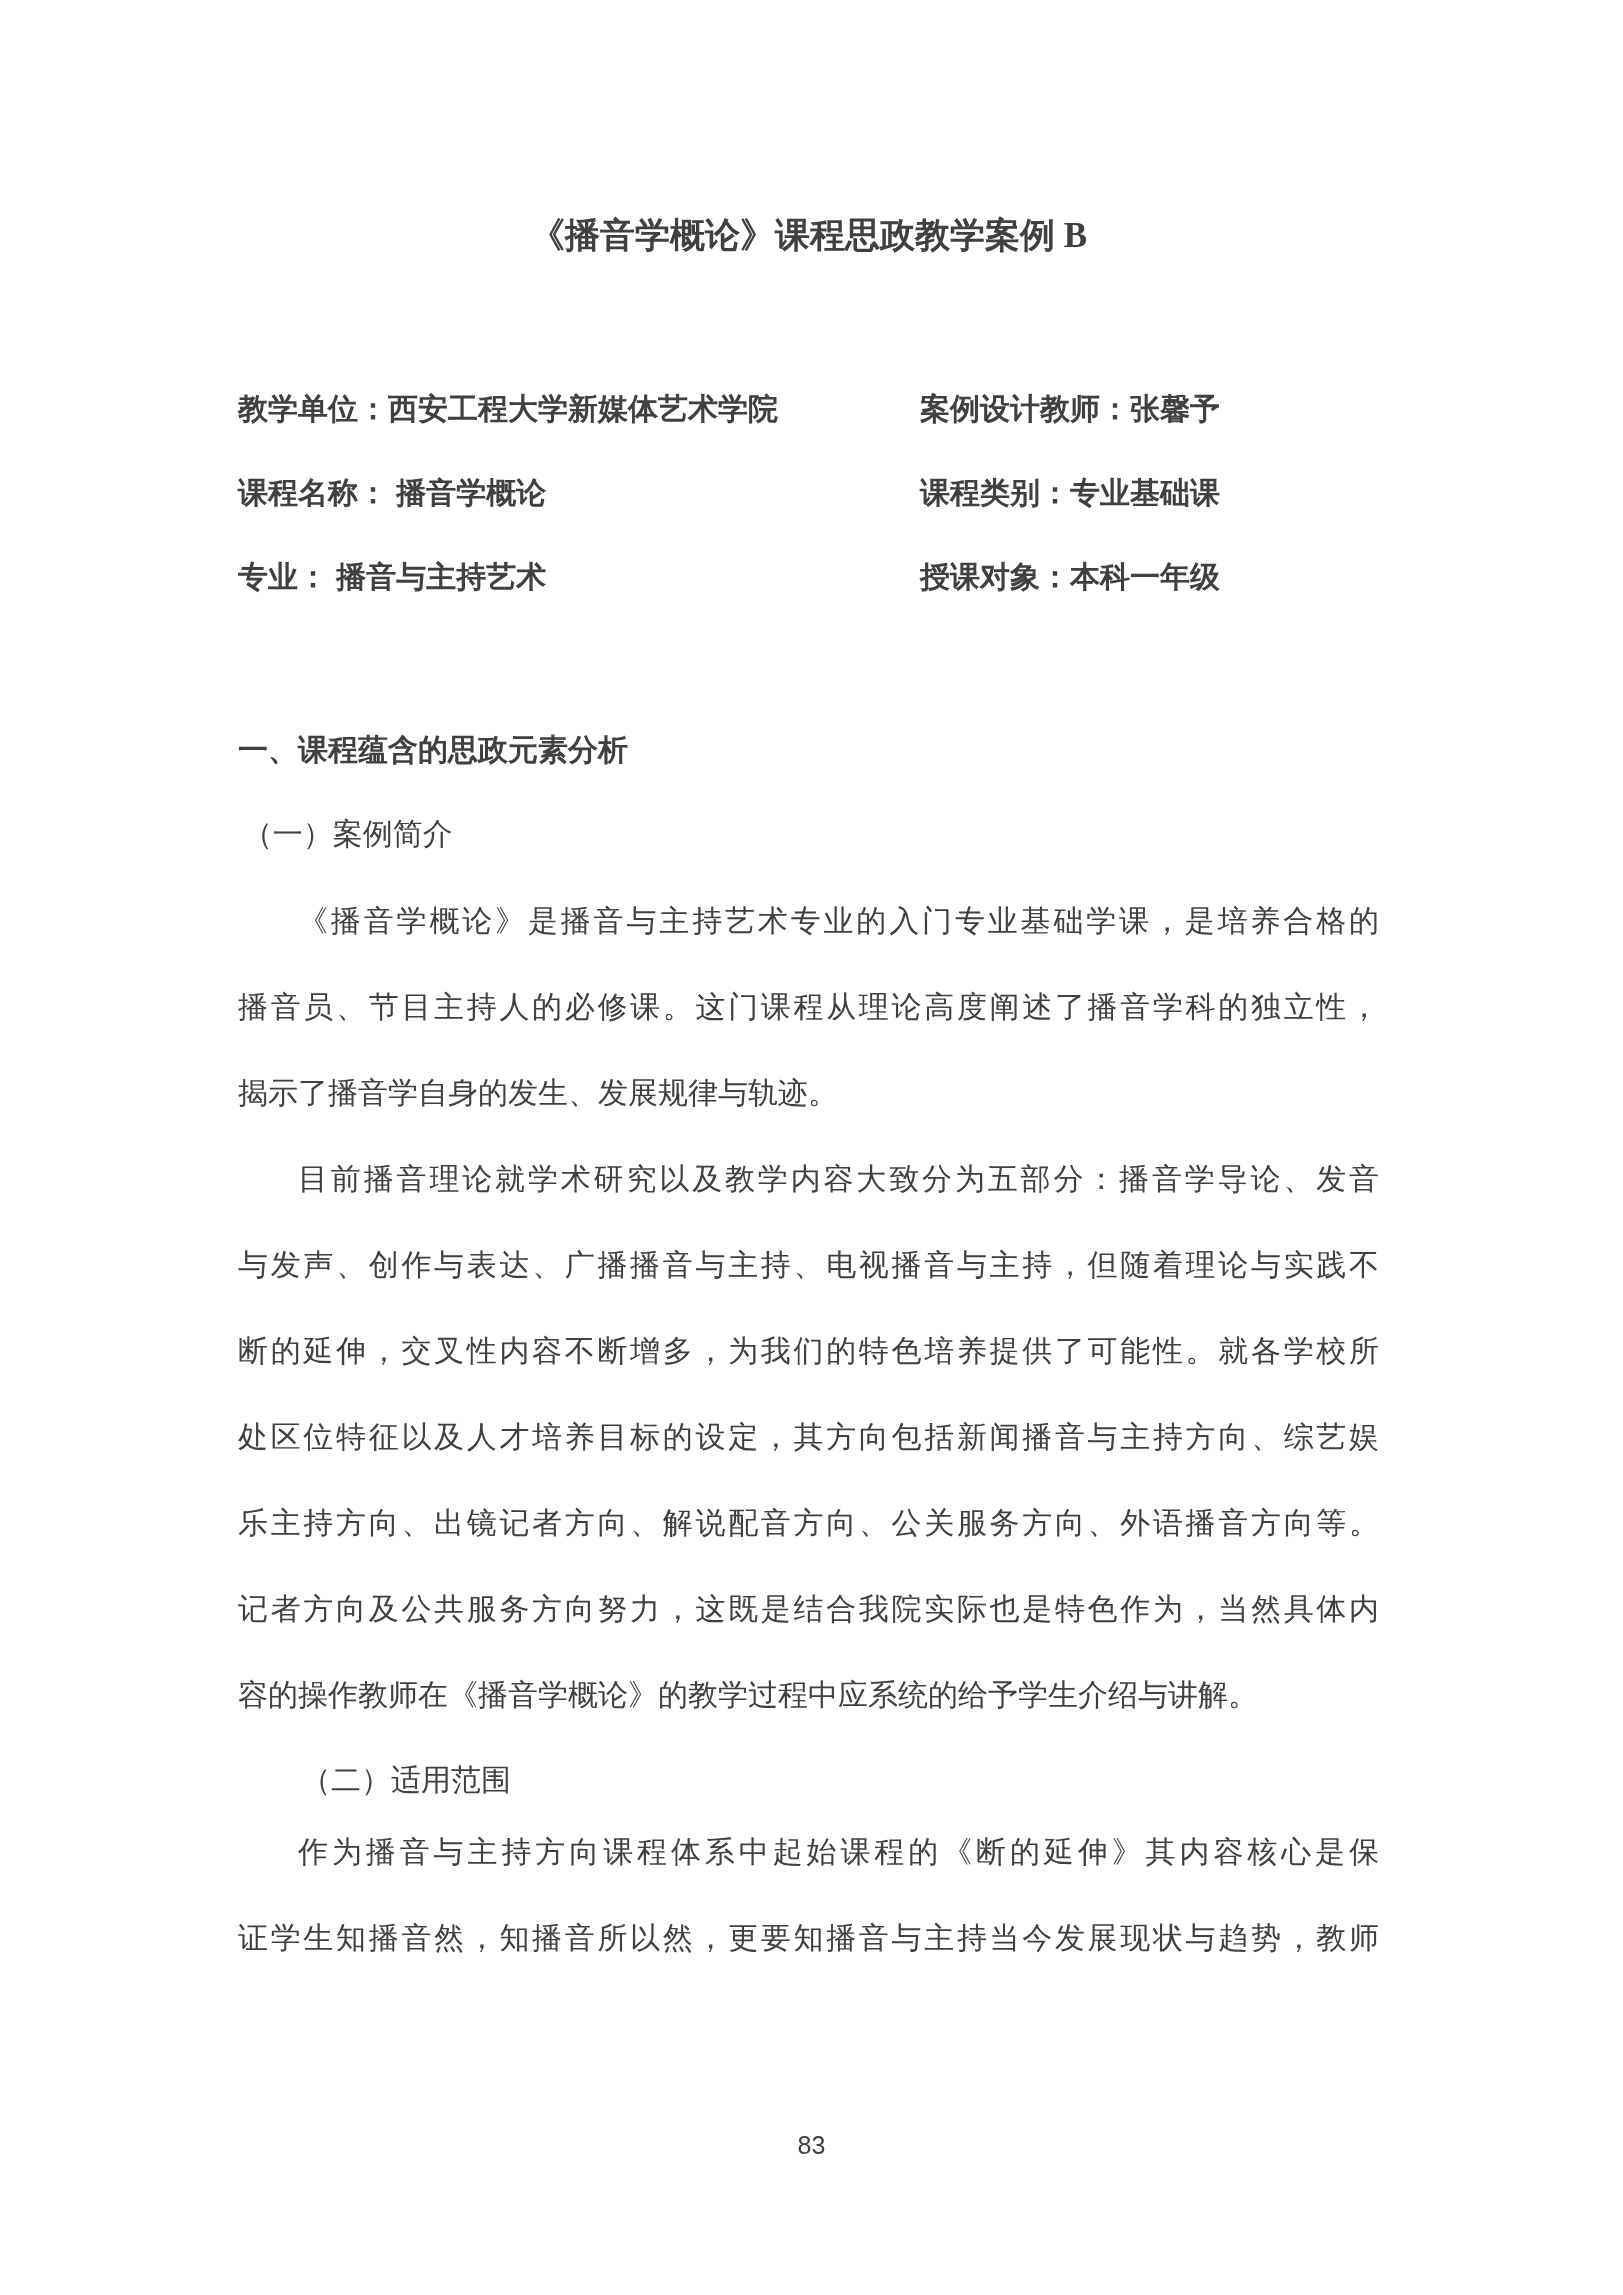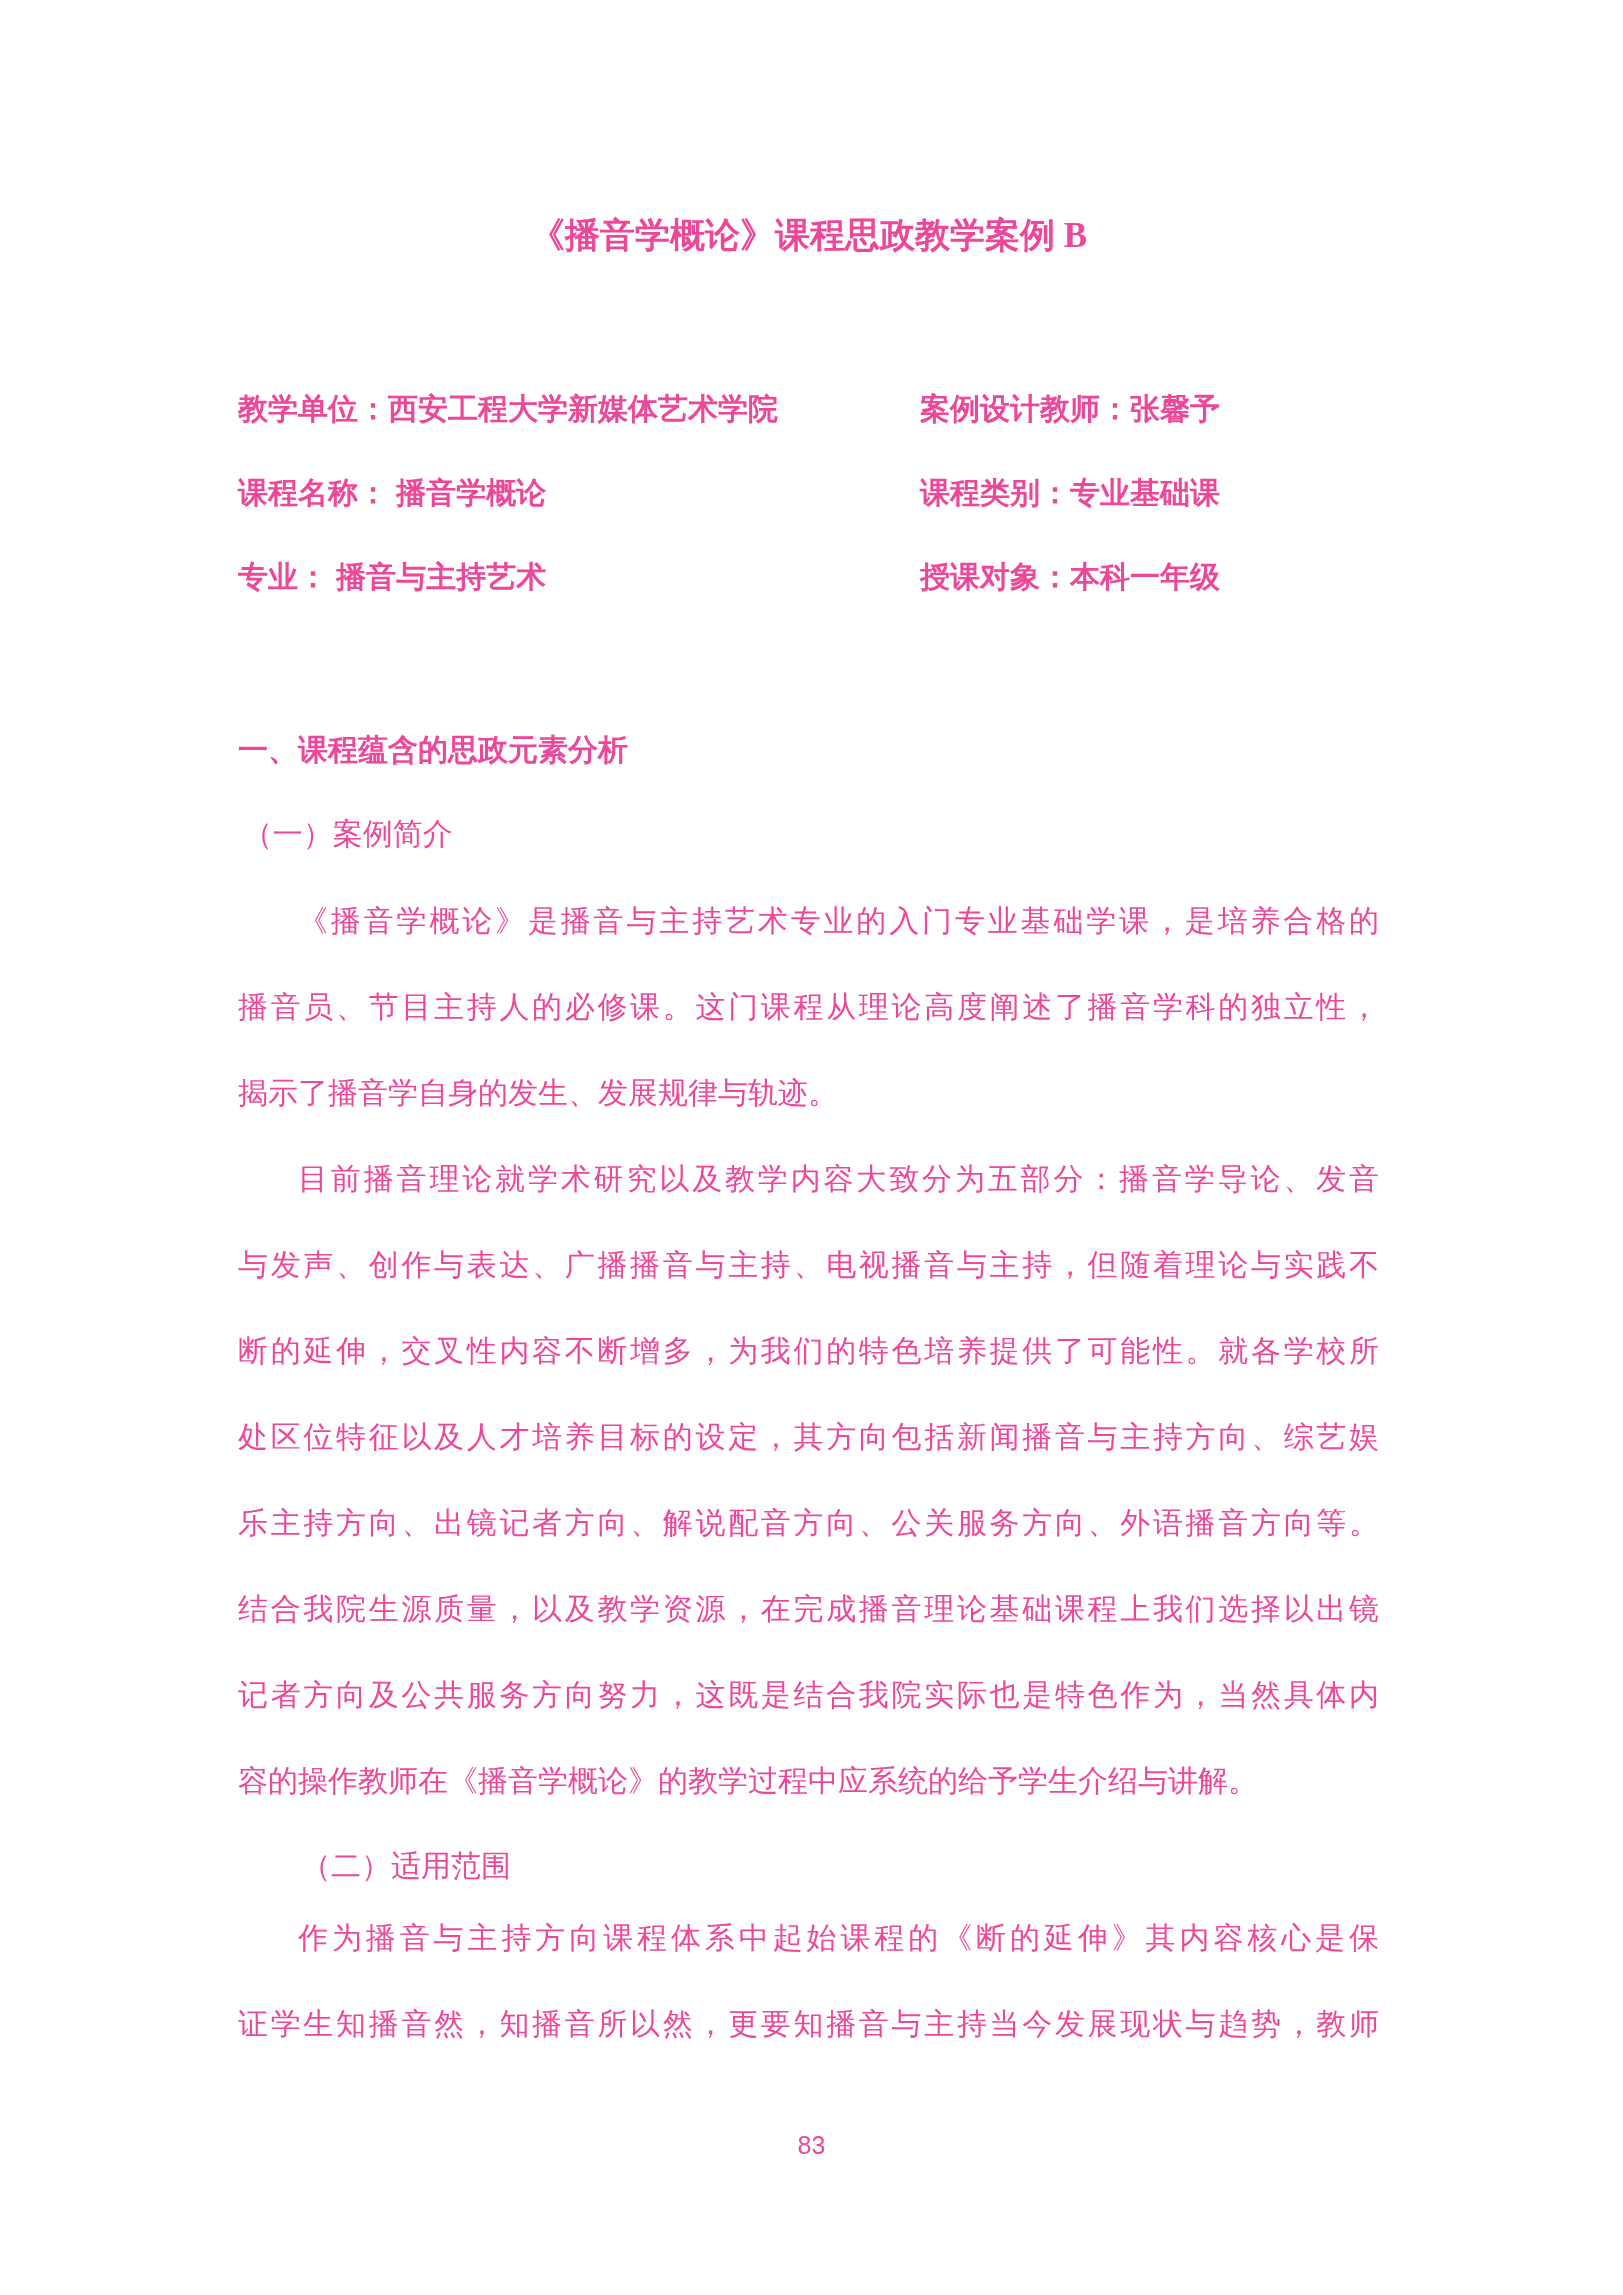--- a/index.html
+++ b/index.html
@@ -7,21 +7,21 @@
     padding: 0;
     background: #ffffff;
   }
   .page {
     position: relative;
     width: 1623px;
     height: 2295px;
     background: #ffffff;
     overflow: hidden;
     font-family: "Liberation Sans", sans-serif;
-    color: #ec4899;
+    color: #404040;
   }
   .content {
     padding: 0 244px 0 238px;
   }
   .doc-title {
     margin-top: 214px;
     font-family: "Liberation Serif", serif;
     font-weight: bold;
     font-size: 35px;
     line-height: 44px;
@@ -113,21 +113,20 @@
       <div class="line">播音员、节目主持人的必修课。这门课程从理论高度阐述了播音学科的独立性，</div>
       <div class="line end">揭示了播音学自身的发生、发展规律与轨迹。</div>
     </div>
 
     <div class="para p2">
       <div class="line indent">目前播音理论就学术研究以及教学内容大致分为五部分：播音学导论、发音</div>
       <div class="line">与发声、创作与表达、广播播音与主持、电视播音与主持，但随着理论与实践不</div>
       <div class="line">断的延伸，交叉性内容不断增多，为我们的特色培养提供了可能性。就各学校所</div>
       <div class="line">处区位特征以及人才培养目标的设定，其方向包括新闻播音与主持方向、综艺娱</div>
       <div class="line">乐主持方向、出镜记者方向、解说配音方向、公关服务方向、外语播音方向等。</div>
-      <div class="line">结合我院生源质量，以及教学资源，在完成播音理论基础课程上我们选择以出镜</div>
       <div class="line">记者方向及公共服务方向努力，这既是结合我院实际也是特色作为，当然具体内</div>
       <div class="line end">容的操作教师在《播音学概论》的教学过程中应系统的给予学生介绍与讲解。</div>
     </div>
 
     <div class="sub-heading sub2">（二）适用范围</div>
 
     <div class="para p3">
       <div class="line indent">作为播音与主持方向课程体系中起始课程的《断的延伸》其内容核心是保</div>
       <div class="line">证学生知播音然，知播音所以然，更要知播音与主持当今发展现状与趋势，教师</div>
     </div>

